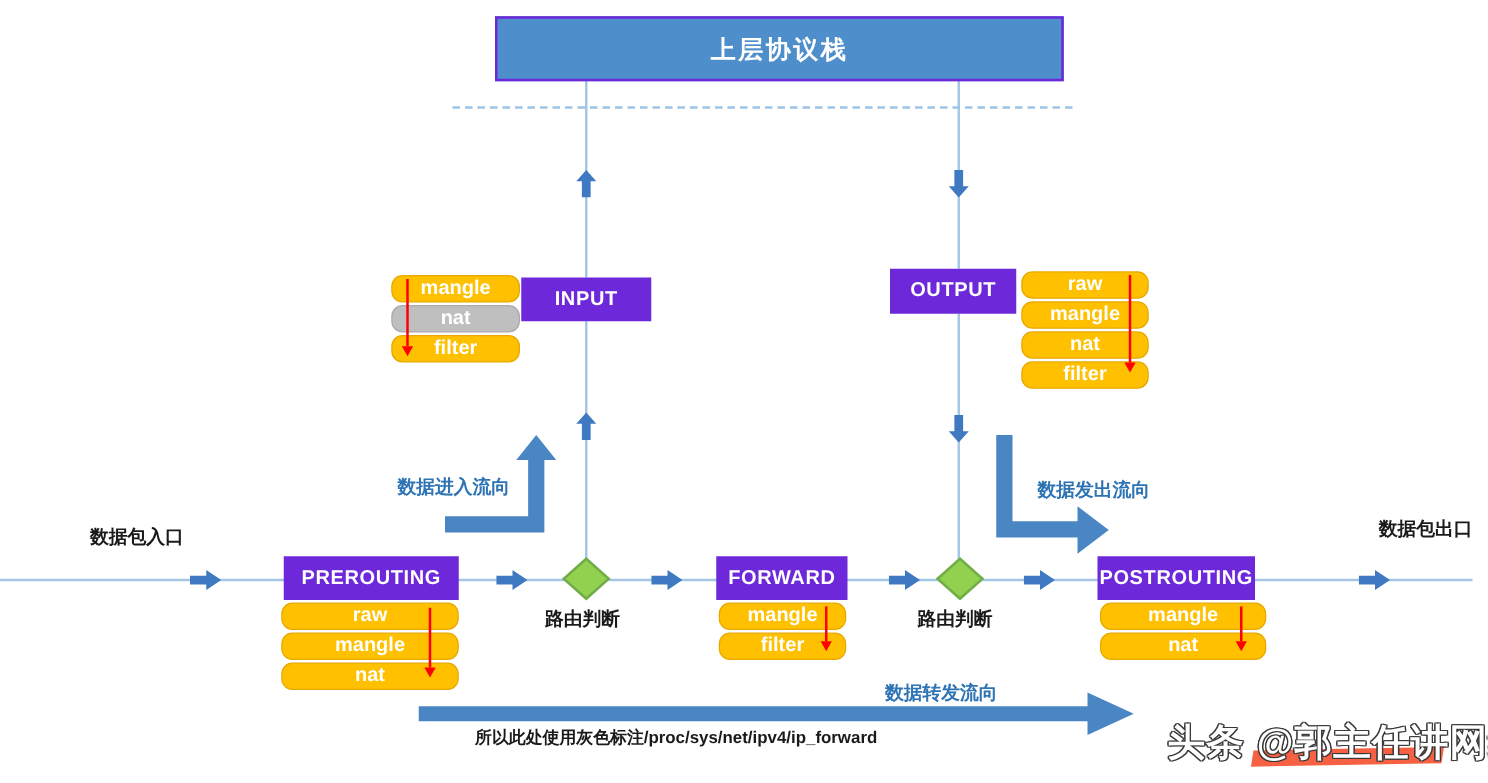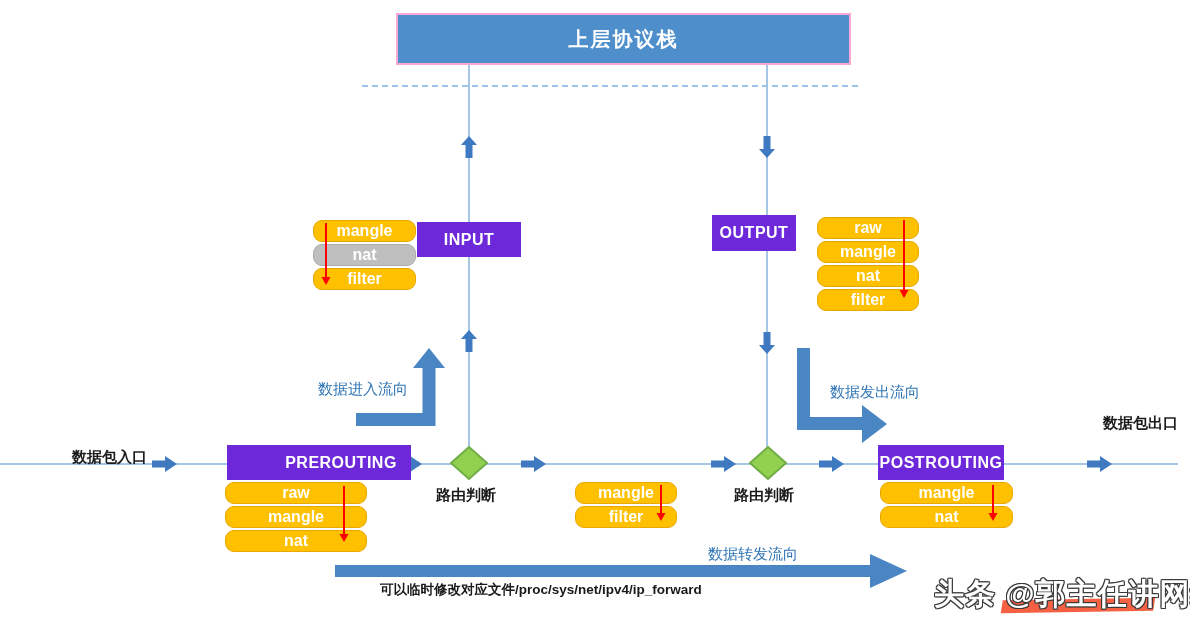--- a/index.html
+++ b/index.html
@@ -1,31 +1,31 @@
 <!DOCTYPE html>
 <html><head>
 <meta charset="utf-8">
 <style>
   html,body{margin:0;padding:0;background:#fff;}
   #stage{position:relative;width:1190px;height:626px;background:#fff;overflow:hidden;
          font-family:"Liberation Sans","DejaVu Sans",sans-serif;}
   .abs{position:absolute;}
-  .topbox{background:#4D8ECB;border:2px solid #f9a8d4;color:#fff;font-weight:bold;font-size:20px;
+  .topbox{background:#4D8ECB;border:2px solid #6d28d9;color:#fff;font-weight:bold;font-size:20px;
           display:flex;align-items:center;justify-content:center;letter-spacing:2px;}
   .chain{background:#6d28d9;color:#fff;font-weight:bold;font-size:16px;
          display:flex;align-items:center;justify-content:center;letter-spacing:.5px;}
   .stack{display:flex;flex-direction:column;gap:2px;}
   .trow{height:20px;border-radius:9px;background:#FFC000;border:1px solid #E7A900;color:#fff;
         font-weight:bold;font-size:16px;line-height:19px;text-align:center;}
   .trow.gray{background:#BFBFBF;border-color:#ABABAB;}
   .vline{width:2px;background:#A5C7E5;}
   .hline{height:2px;background:#A5C7E5;}
   .dash{border-top:2px dashed #9DC3E6;height:0;}
   .blk{color:#1a1a1a;font-weight:bold;font-size:15px;white-space:nowrap;}
-  .blu{color:#2E74B5;font-weight:normal;font-size:15px;white-space:nowrap;}
+  .blu{color:#2E74B5;font-weight:bold;font-size:15px;white-space:nowrap;}
   .note{color:#1a1a1a;font-weight:bold;font-size:13.5px;line-height:17.5px;white-space:nowrap;}
   .wm{font-size:30px;font-weight:bold;color:#fff;letter-spacing:1px;white-space:nowrap;z-index:9;
       text-shadow:-1px -1px 0 #3a3a3a,1px -1px 0 #3a3a3a,-1px 1px 0 #3a3a3a,1px 1px 0 #3a3a3a,
                   0 -1px 0 #3a3a3a,0 1px 0 #3a3a3a,-1px 0 0 #3a3a3a,1px 0 0 #3a3a3a;margin-left:44px;}
   .wmred{background:#F4502E;height:13px;transform:skewX(-10deg) rotate(-1deg);z-index:8;opacity:.9;}
   svg{display:block;}
 </style>
 </head>
 <body>
 
@@ -79,21 +79,21 @@
   <div class="abs stack" style="left:313px;top:220px;width:103px;">
     <div class="trow">mangle</div>
     <div class="trow gray">nat</div>
     <div class="trow">filter</div>
   </div>
   <svg class="abs" style="left:320px;top:223px;" width="12" height="62" viewBox="0 0 12 62">
     <line x1="6" y1="0" x2="6" y2="54" stroke="#FF0000" stroke-width="2"></line>
       <path d="M1.5 54 L6 62 L10.5 54 Z" fill="#FF0000"></path>
     </svg>
 
-  <div class="abs chain" style="left:712px;top:215px;width:84px;height:36px;">OUTPUT</div>
+  <div class="abs chain" style="left:712px;top:215px;width:101px;height:36px;">OUTPUT</div>
   <div class="abs stack" style="left:817px;top:217px;width:102px;">
     <div class="trow">raw</div>
     <div class="trow">mangle</div>
     <div class="trow">nat</div>
     <div class="trow">filter</div>
   </div>
   <svg class="abs" style="left:898px;top:220px;" width="12" height="78" viewBox="0 0 12 78">
     <line x1="6" y1="0" x2="6" y2="70" stroke="#FF0000" stroke-width="2"></line>
       <path d="M1.5 70 L6 78 L10.5 70 Z" fill="#FF0000"></path>
     </svg>
@@ -101,39 +101,40 @@
   <svg class="abs" style="left:353px;top:345px;" width="95" height="85" viewBox="0 0 95 85">
     <path d="M3 68 L69.5 68 L69.5 23 L60 23 L76 3 L92 23 L82.5 23 L82.5 81 L3 81 Z" fill="#4B86C4"></path>
     </svg>
   <div class="abs blu" style="left:318px;top:380px;">数据进入流向</div>
 
   <svg class="abs" style="left:790px;top:345px;" width="102" height="102" viewBox="0 0 102 102">
     <path d="M7 3 L20 3 L20 72 L72 72 L72 60 L97 79 L72 98 L72 85 L7 85 Z" fill="#4B86C4"></path>
     </svg>
   <div class="abs blu" style="left:830px;top:383px;text-align:center;">数据发出流向</div>
 
-  <div class="abs blk" style="left:72px;top:448px;text-align:right;">数据包入口</div>
+  <div class="abs blk" style="left:72px;top:420px;text-align:right;">数据包入口</div>
   <div class="abs blk" style="left:1103px;top:414px;">数据包出口</div>
 
-  <div class="abs chain" style="left:227px;top:445px;width:140px;height:35px;padding-left:44px;">PREROUTING</div>
+  <div class="abs chain" style="left:227px;top:445px;width:140px;height:35px;">PREROUTING</div>
   <div class="abs stack" style="left:225px;top:482px;width:142px;">
     <div class="trow">raw</div>
     <div class="trow">mangle</div>
     <div class="trow">nat</div>
   </div>
   <svg class="abs" style="left:338px;top:486px;" width="12" height="56" viewBox="0 0 12 56">
     <line x1="6" y1="0" x2="6" y2="48" stroke="#FF0000" stroke-width="2"></line>
       <path d="M1.5 48 L6 56 L10.5 48 Z" fill="#FF0000"></path>
     </svg>
 
   <svg class="abs" style="left:449px;top:445px;" width="40" height="36" viewBox="0 0 40 36">
     <polygon points="20,2 38,18 20,34 2,18" fill="#92D050" stroke="#70AD47" stroke-width="2"></polygon>
     </svg>
   <div class="abs blk" style="left:436px;top:486px;">路由判断</div>
 
+  <div class="abs chain" style="left:573px;top:445px;width:105px;height:35px;">FORWARD</div>
   <div class="abs stack" style="left:575px;top:482px;width:102px;">
     <div class="trow">mangle</div>
     <div class="trow">filter</div>
   </div>
   <svg class="abs" style="left:655px;top:485px;" width="12" height="36" viewBox="0 0 12 36">
     <line x1="6" y1="0" x2="6" y2="28" stroke="#FF0000" stroke-width="2"></line>
       <path d="M1.5 28 L6 36 L10.5 28 Z" fill="#FF0000"></path>
     </svg>
 
   <svg class="abs" style="left:748px;top:445px;" width="40" height="36" viewBox="0 0 40 36">
@@ -150,19 +151,19 @@
     <line x1="6" y1="0" x2="6" y2="28" stroke="#FF0000" stroke-width="2"></line>
       <path d="M1.5 28 L6 36 L10.5 28 Z" fill="#FF0000"></path>
     </svg>
 
   <div class="abs blu" style="left:660px;top:545px;margin-left:48px;">数据转发流向</div>
   <svg class="abs" style="left:333px;top:551px;" width="578" height="40" viewBox="0 0 578 40">
     <path d="M2 14 L537 14 L537 3 L574 20 L537 37 L537 26 L2 26 Z" fill="#4B86C4"></path>
     </svg>
 
   <div class="abs note" style="left:380px;top:581px;">
-    <div>可以临时修改对应文件/proc/sys/net/ipv4/ip_forward</div>
+    <div>所以此处使用灰色标注/proc/sys/net/ipv4/ip_forward</div>
   </div>
 
   <div class="abs wmred" style="left:1002px;top:599px;width:152px;"></div>
   <div class="abs wm" style="left:890px;top:574px;">头条 @郭主任讲网络</div>
 
 </div>
 
 </body></html>

